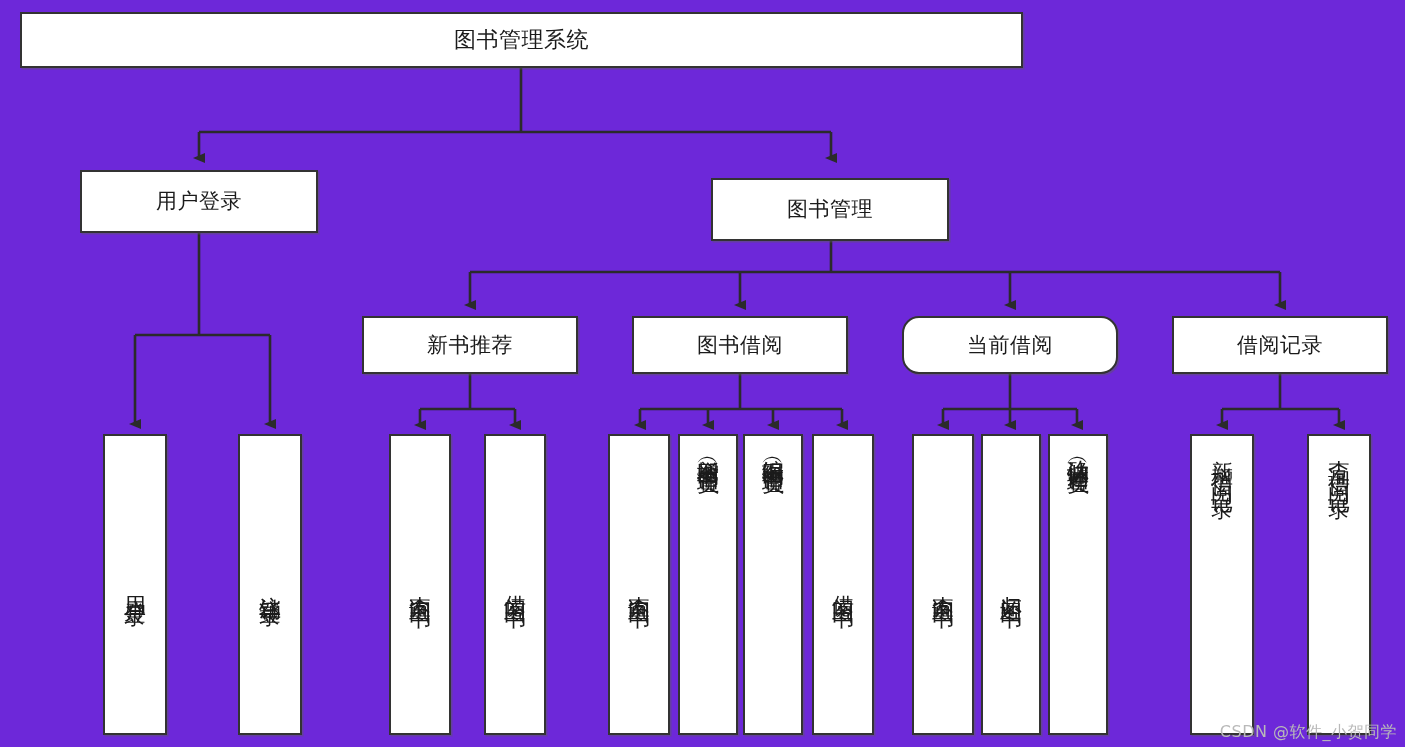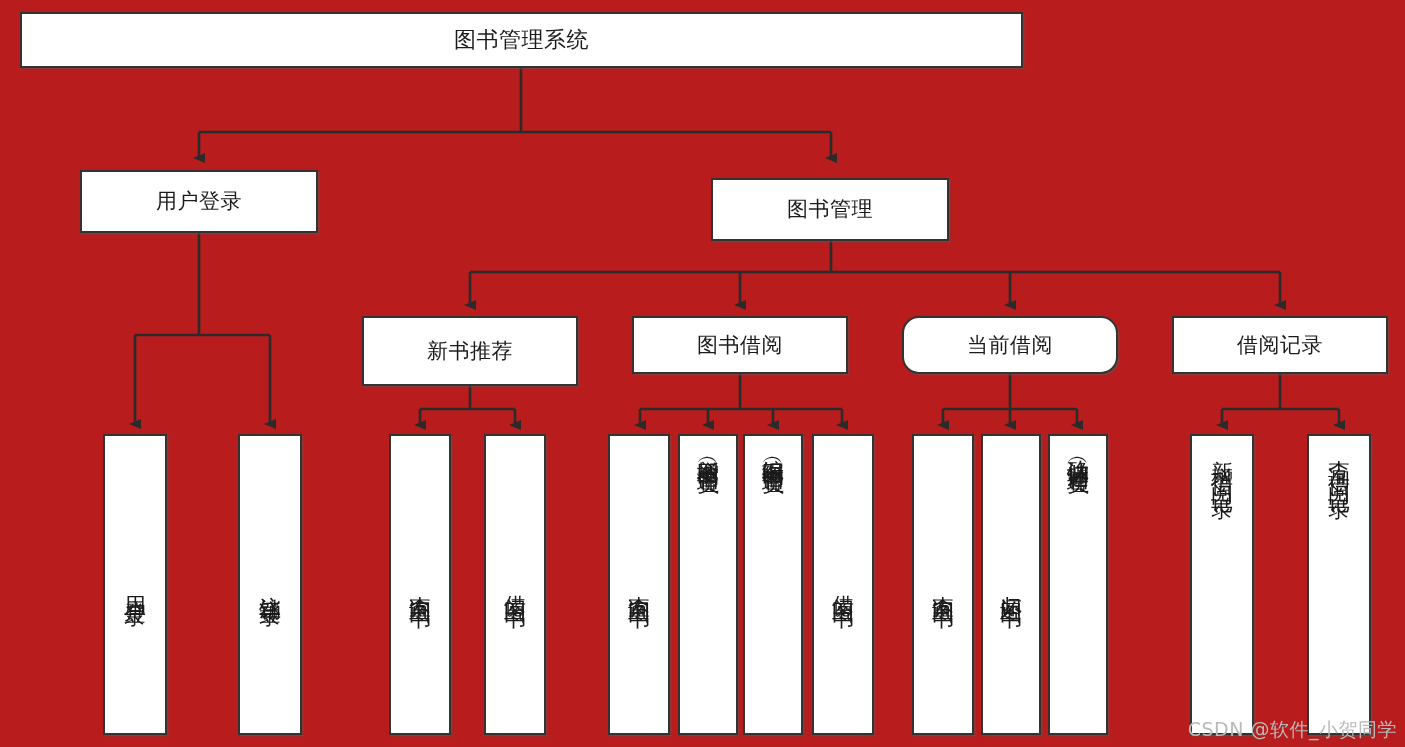--- a/index.html
+++ b/index.html
@@ -4,21 +4,21 @@
 <style>
   html, body {
     margin: 0;
     padding: 0;
     background: #ffffff;
   }
   #canvas {
     position: relative;
     width: 1405px;
     height: 747px;
-    background: #b91c1c;
+    background: #6d28d9;
     font-family: "DejaVu Sans", "Liberation Sans", sans-serif;
     overflow: hidden;
   }
   #wires {
     position: absolute;
     left: 0;
     top: 0;
     width: 1405px;
     height: 747px;
     pointer-events: none;
@@ -68,21 +68,21 @@
     letter-spacing: 8px;
   }
   .node.vert.centered {
     align-items: center;
     padding-top: 0;
   }
   #watermark {
     position: absolute;
     right: 8px;
     bottom: 4px;
-    font-size: 19px;
+    font-size: 16px;
     color: #b9b9b9;
     z-index: 5;
     white-space: nowrap;
     letter-spacing: 0.5px;
   }
 </style>
 </head>
 <body>
 
 <div id="canvas">
@@ -141,21 +141,21 @@
     <span class="node-label">图书管理系统</span>
   </div>
 
   <div class="node horiz" style="left:80px; top:170px; width:238px; height:63px;">
     <span class="node-label">用户登录</span>
   </div>
   <div class="node horiz" style="left:711px; top:170px; width:238px; height:63px;margin-top:8px;">
     <span class="node-label">图书管理</span>
   </div>
 
-  <div class="node horiz" style="left:362px; top:316px; width:216px; height:70px;">
+  <div class="node horiz" style="left:362px; top:316px; width:216px; height:58px;">
     <span class="node-label">新书推荐</span>
   </div>
   <div class="node horiz" style="left:632px; top:316px; width:216px; height:58px;">
     <span class="node-label">图书借阅</span>
   </div>
   <div class="node horiz" style="left:902px; top:316px; width:216px; height:58px;border-radius:17px;">
     <span class="node-label">当前借阅</span>
   </div>
   <div class="node horiz" style="left:1172px; top:316px; width:216px; height:58px;">
     <span class="node-label">借阅记录</span>

